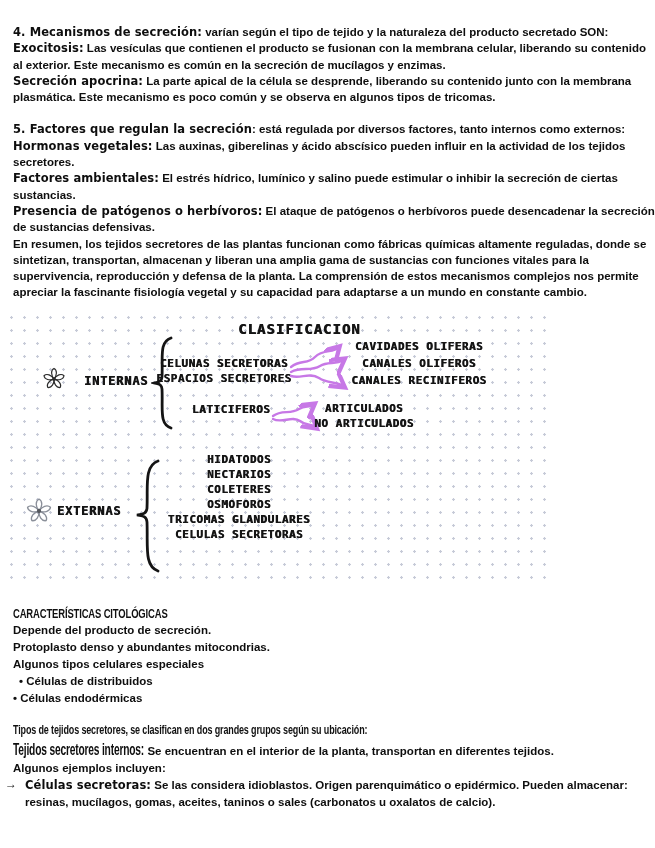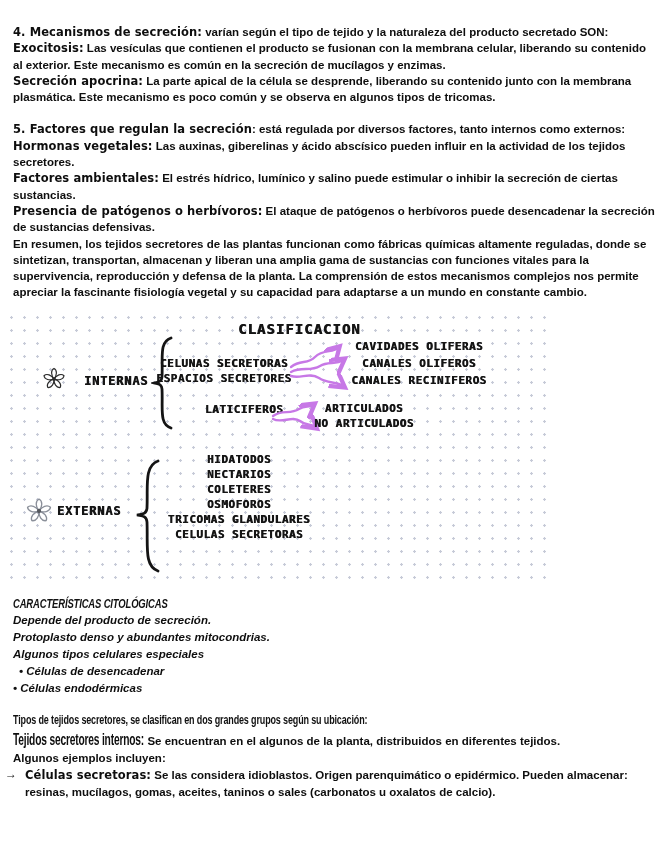--- a/index.html
+++ b/index.html
@@ -36,21 +36,21 @@
     letter-spacing:0.5px;
     color:#151515;
     text-shadow:0.55px 0 0 #151515;
     white-space:nowrap;
   }
   .dcol{white-space:normal;text-align:center;}
   .dtitle{font-size:14px;letter-spacing:1px;text-shadow:0.7px 0 0 #151515;}
   .dgroup{font-size:12px;letter-spacing:0.8px;}
   .brace,.flower,.diagram-arrow{position:absolute;}
   
-  .cito{margin-top:12px;font-style:italic;}
+  .cito{margin-top:22px;}
   .cond{font-weight:bold;white-space:nowrap;}
   .cito-head{font-size:13.5px;letter-spacing:-0.2px;}
   .tipos-head{font-size:12.5px;letter-spacing:-0.2px;}
   .internos-head{font-size:16.5px;letter-spacing:-0.3px;}
   .bot-line{font-size:11.5px;font-weight:bold;line-height:17px;color:#0e0e0e;}
   .tipos{margin-top:13px;}
   .arrow-row{display:flex;align-items:flex-start;}
   .arrow-glyph{width:20px;flex:0 0 20px;font-weight:bold;font-size:12px;}
   .arrow-row .bot-line{flex:1;}
 </style>
@@ -111,21 +111,21 @@
         <path d="M3 34 C13 37 21 30 31 36 C40 42 48 39 55 44" marker-end="url(#ah1)"></path>
       </g>
     </svg>
 
     <div class="dlabel dcol" style="left:338px;top:30px;width:162px;line-height:17px;">
       <div>CAVIDADES OLIFERAS</div>
       <div>CANALES OLIFEROS</div>
       <div>CANALES RECINIFEROS</div>
     </div>
 
-    <div class="dlabel" style="left:205px;top:95px;">LATICIFEROS</div>
+    <div class="dlabel" style="left:192px;top:95px;">LATICIFEROS</div>
 
     <svg class="diagram-arrow" style="left:270px;top:92px;" width="52" height="34" viewBox="0 0 52 34">
       <defs>
         <marker id="ah2" markerWidth="8" markerHeight="8" refX="5" refY="3.5" orient="auto">
           <path d="M0 0 L6 3.5 L0 7" fill="none" stroke-width="1.8" stroke="#c778e6"></path>
         </marker>
       </defs>
       <g fill="none" stroke-width="2.4" stroke-linecap="round" stroke="#c778e6">
         <path d="M3 16 C12 9 20 15 29 9 C35 5 39 8 43 5" marker-end="url(#ah2)"></path>
         <path d="M3 19 C12 24 22 15 30 21 C36 26 40 23 45 27" marker-end="url(#ah2)"></path>
@@ -162,27 +162,27 @@
       <div>TRICOMAS GLANDULARES</div>
       <div>CELULAS SECRETORAS</div>
     </div>
   </div>
 
   <div class="cito">
     <div class="cond cito-head" style="display: inline-block; transform: scaleX(0.7); transform-origin: 0px 70%; margin-right: -66.3px;">CARACTERÍSTICAS CITOLÓGICAS</div>
     <div class="bot-line">Depende del producto de secreción.</div>
     <div class="bot-line">Protoplasto denso y abundantes mitocondrias.</div>
     <div class="bot-line">Algunos tipos celulares especiales</div>
-    <div class="bot-line" style="padding-left:6px;">• Células de desencadenar</div>
+    <div class="bot-line" style="padding-left:6px;">• Células de distribuidos</div>
     <div class="bot-line">• Células endodérmicas</div>
   </div>
 
   <div class="tipos">
     <div><span class="cond tipos-head" style="display: inline-block; transform: scaleX(0.72); transform-origin: 0px 70%; margin-right: -137.76px;">Tipos de tejidos secretores, se clasifican en dos grandes grupos según su ubicación:</span></div>
-    <div class="bot-line" style="margin-top:3px;"><span class="cond internos-head" style="display: inline-block; transform: scaleX(0.62); transform-origin: 0px 70%; margin-right: -80.18px;">Tejidos secretores internos:</span><span> Se encuentran en el algunos de la planta, distribuidos en diferentes tejidos.</span></div>
+    <div class="bot-line" style="margin-top:3px;"><span class="cond internos-head" style="display: inline-block; transform: scaleX(0.62); transform-origin: 0px 70%; margin-right: -80.18px;">Tejidos secretores internos:</span><span> Se encuentran en el interior de la planta, transportan en diferentes tejidos.</span></div>
     <div class="bot-line">Algunos ejemplos incluyen:</div>
     <div class="arrow-row">
       <span class="arrow-glyph" style="margin-left:-8px;">→</span>
       <span class="bot-line"><span class="lead">Células secretoras:</span><span> Se las considera idioblastos. Origen parenquimático o epidérmico. Pueden almacenar: resinas, mucílagos, gomas, aceites, taninos o sales (carbonatos u oxalatos de calcio).</span></span>
     </div>
   </div>
 
 </div>
 
 </body></html>

